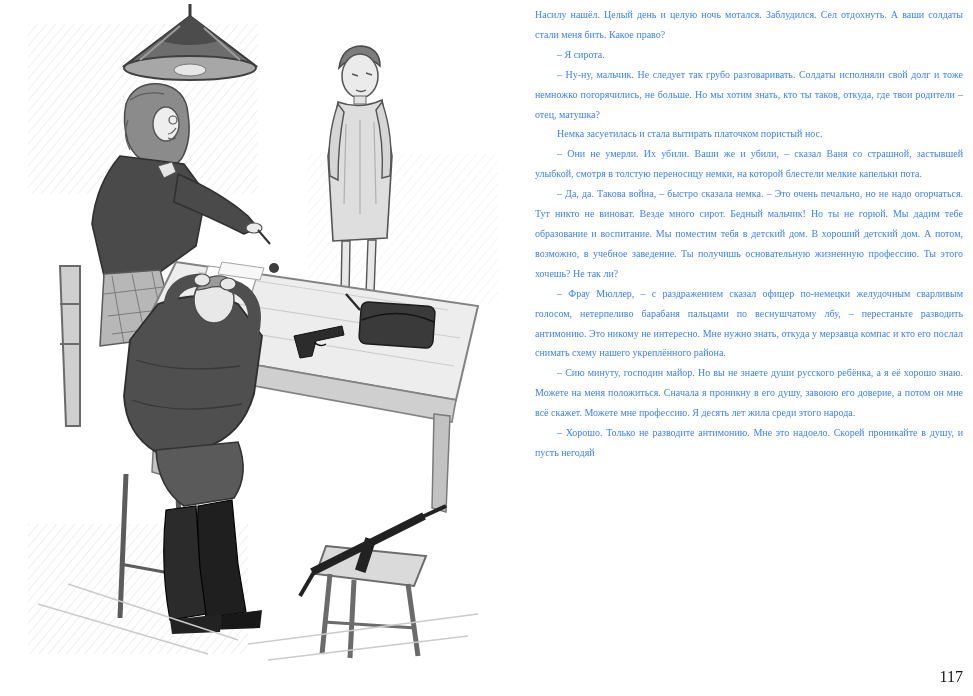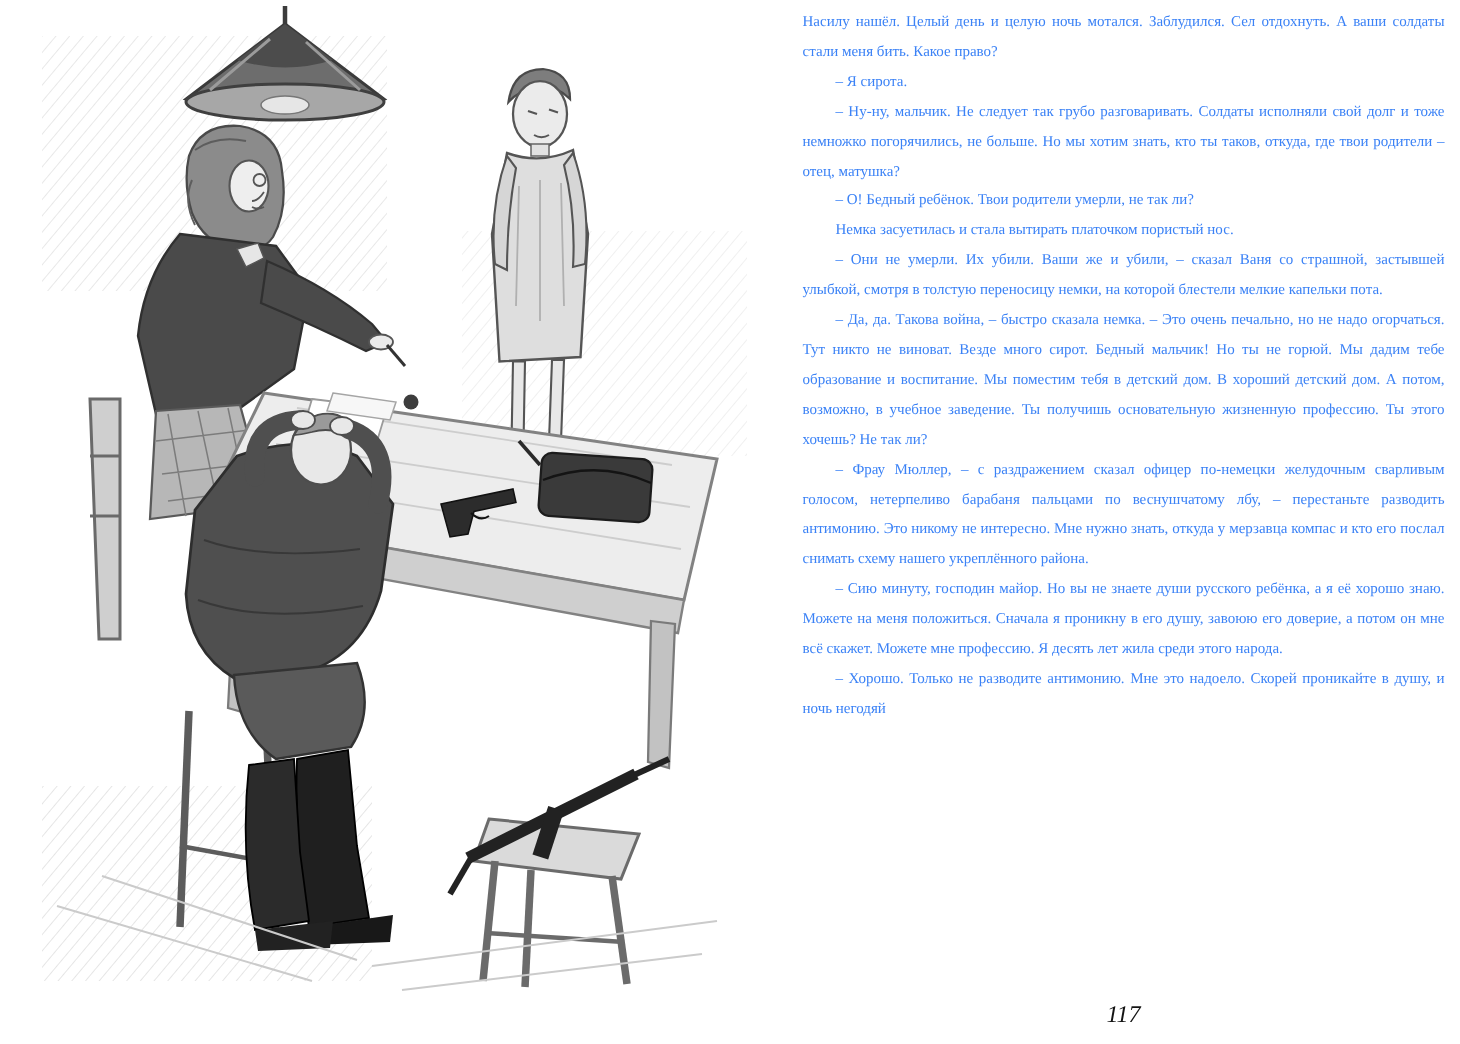--- a/index.html
+++ b/index.html
@@ -39,26 +39,25 @@
     text-align:justify;
     color:#3b82f6;
     hyphens:auto;
     -webkit-hyphens:auto;
   }
   p.para.indent { text-indent:22px; }
   .page-number {
     position:absolute;
     left:0; right:10px;
     bottom:10px;
-    text-align:center;
+    text-align:right;
     font-size:16px;
     color:#141414;
     background:#ffffff;
     padding-top:2px;
-    font-style:italic;
   }
 </style>
 </head>
 <body>
 
 <div class="page">
 
   <div class="illustration-pane">
     <svg width="520" height="660" viewBox="0 0 520 660">
       <defs>
@@ -176,24 +175,23 @@
         <path d="M30,600 L200,650 M60,580 L230,636 M240,640 L470,610 M260,656 L460,632" stroke="#cbcbcb" stroke-width="1.4" fill="none"></path>
       </g>
     </svg>
   </div>
 
   <div class="text-pane">
     <div class="text-column">
         <p class="para" lang="ru">Насилу нашёл. Целый день и целую ночь мотался. Заблудился. Сел отдохнуть. А ваши солдаты стали меня бить. Какое право?</p>
         <p class="para indent" lang="ru">– Я сирота.</p>
         <p class="para indent" lang="ru">– Ну-ну, мальчик. Не следует так грубо разговаривать. Солдаты исполняли свой долг и тоже немножко погорячились, не больше. Но мы хотим знать, кто ты таков, откуда, где твои родители – отец, матушка?</p>
-        <p class="para indent" lang="ru">– О! Бедный ребёнок. Твои родители умерли, не так ли?</p>
         <p class="para indent" lang="ru">Немка засуетилась и стала вытирать платочком пористый нос.</p>
         <p class="para indent" lang="ru">– Они не умерли. Их убили. Ваши же и убили, – сказал Ваня со страшной, застывшей улыбкой, смотря в толстую переносицу немки, на которой блестели мелкие капельки пота.</p>
         <p class="para indent" lang="ru">– Да, да. Такова война, – быстро сказала немка. – Это очень печально, но не надо огорчаться. Тут никто не виноват. Везде много сирот. Бедный мальчик! Но ты не горюй. Мы дадим тебе образование и воспитание. Мы поместим тебя в детский дом. В хороший детский дом. А потом, возможно, в учебное заведение. Ты получишь основательную жизненную профессию. Ты этого хочешь? Не так ли?</p>
         <p class="para indent" lang="ru">– Фрау Мюллер, – с раздражением сказал офицер по-немецки желудочным сварливым голосом, нетерпеливо барабаня пальцами по веснушчатому лбу, – перестаньте разводить антимонию. Это никому не интересно. Мне нужно знать, откуда у мерзавца компас и кто его послал снимать схему нашего укреплённого района.</p>
         <p class="para indent" lang="ru">– Сию минуту, господин майор. Но вы не знаете души русского ребёнка, а я её хорошо знаю. Можете на меня положиться. Сначала я проникну в его душу, завоюю его доверие, а потом он мне всё скажет. Можете мне профессию. Я десять лет жила среди этого народа.</p>
-        <p class="para indent" lang="ru">– Хорошо. Только не разводите антимонию. Мне это надоело. Скорей проникайте в душу, и ночь негодяй</p>
+        <p class="para indent" lang="ru">– Хорошо. Только не разводите антимонию. Мне это надоело. Скорей проникайте в душу, и пусть негодяй</p>
       </div>
     <div class="page-number">117</div>
   </div>
 
 </div>
 
 </body></html>

